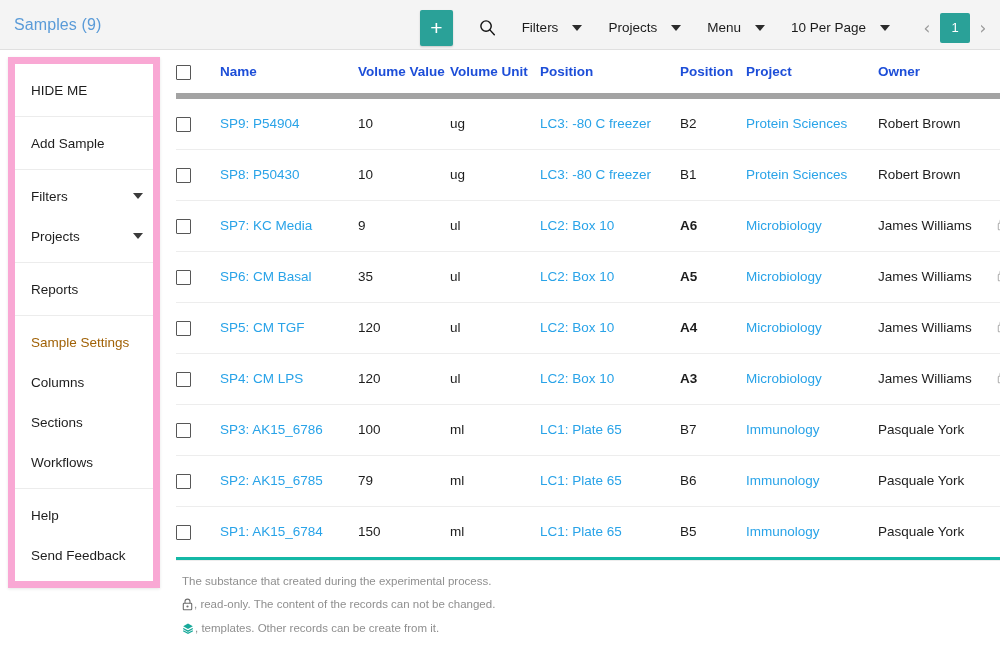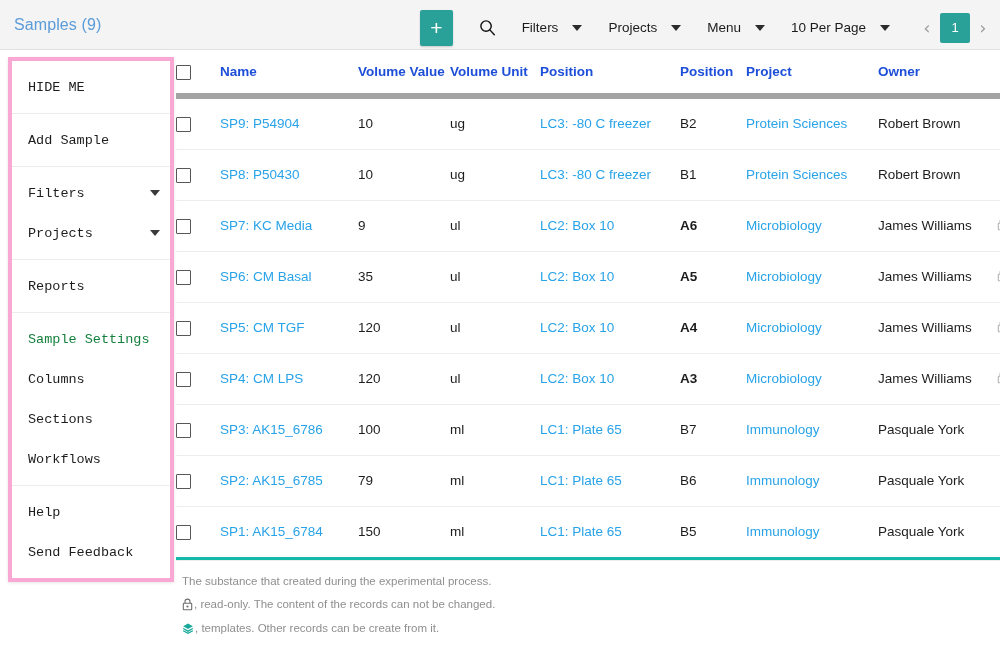--- a/index.html
+++ b/index.html
@@ -121,43 +121,42 @@
     background: #fff;
   }
 
   
   .sidebar-col {
     width: 170px;
     flex: 0 0 170px;
     padding: 7px 0 0 8px;
   }
   .sidebar {
-    width: 166px;
+    width: 152px;
     background: #ffffff;
-    border: 4px solid #f9a8d4;
+    border: 7px solid #f9a8d4;
     box-shadow: 0 1px 3px rgba(0,0,0,.10);
-    font-family: Liberation Mono, monospace;
   }
   .side-group {
     border-bottom: 1px solid #ececec;
     padding: 6px 0;
   }
   .side-group:last-child { border-bottom: none; }
   .side-item {
     display: flex;
     align-items: center;
     justify-content: space-between;
     height: 40px;
     padding: 0 10px 0 16px;
     font-size: 13.5px;
     color: #1d1d1d;
     cursor: pointer;
     white-space: nowrap;
   }
-  .side-item.muted { color: #15803d; cursor: default; }
+  .side-item.muted { color: #a16207; cursor: default; }
   .side-item .caret {
     width: 0; height: 0;
     border-left: 5px solid transparent;
     border-right: 5px solid transparent;
     border-top: 6px solid #3b3b3b;
   }
 
   
   .main {
     flex: 1;

